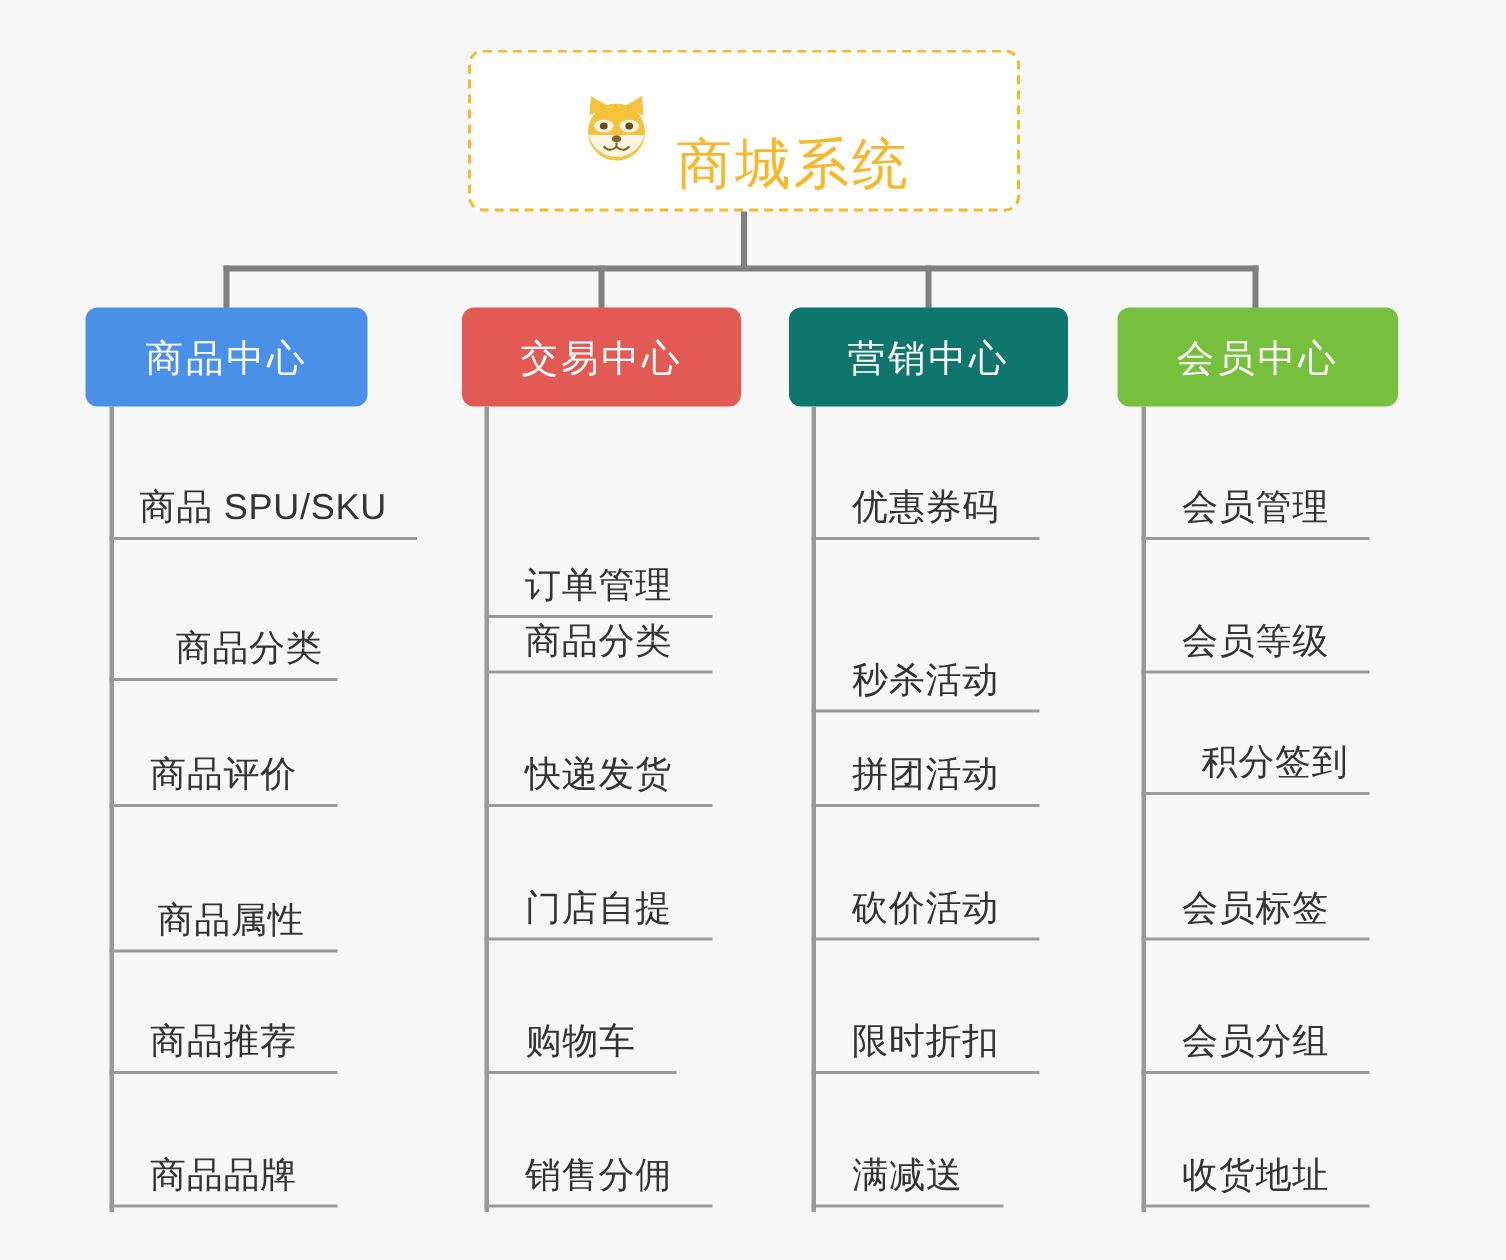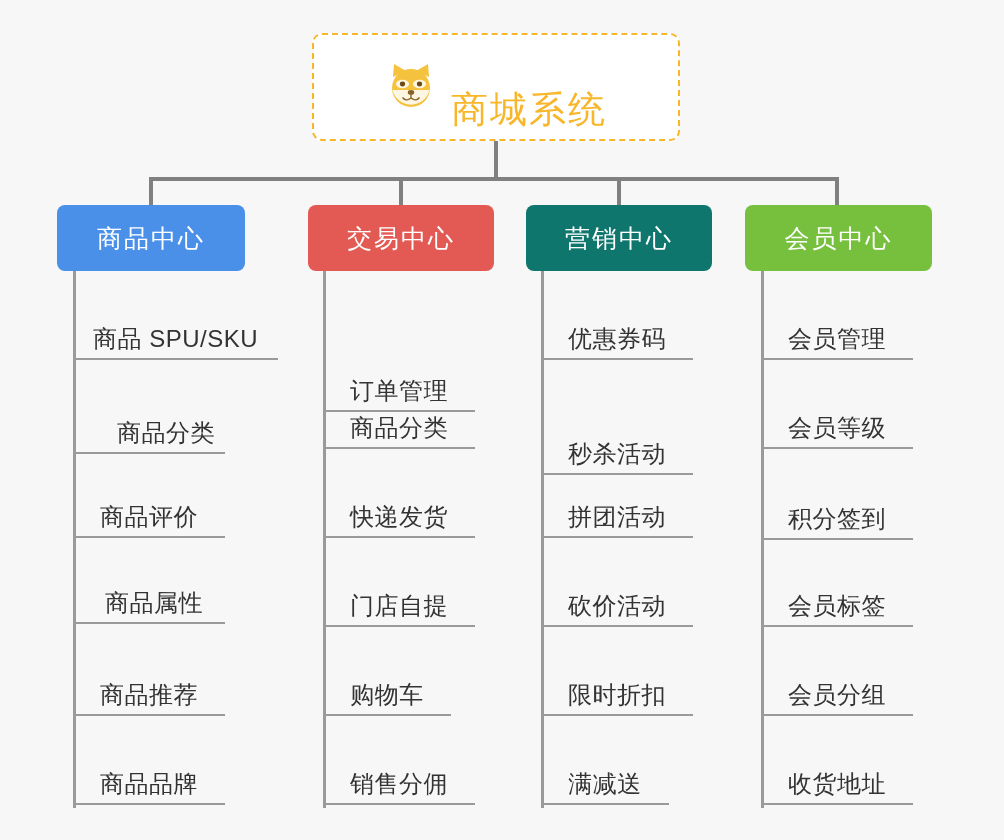--- a/index.html
+++ b/index.html
@@ -156,21 +156,21 @@
     <div class="leaf-spine" style="height:537px;"></div>
     <div class="leaf-item" style="top:0px;   width:205px;">
       <span class="leaf-label">商品 SPU/SKU</span>
       </div>
     <div class="leaf-item" style="top:94px;  width:152px;padding-left:48px;">
       <span class="leaf-label">商品分类</span>
       </div>
     <div class="leaf-item" style="top:178px; width:152px;">
       <span class="leaf-label">商品评价</span>
       </div>
-    <div class="leaf-item" style="top:264px; width:152px;padding-left:24px;">
+    <div class="leaf-item" style="top:275px; width:152px;padding-left:24px;">
       <span class="leaf-label">商品属性</span>
       </div>
     <div class="leaf-item" style="top:356px; width:152px;">
       <span class="leaf-label">商品推荐</span>
       </div>
     <div class="leaf-item" style="top:445px; width:152px;">
       <span class="leaf-label">商品品牌</span>
       </div>
   </div>
 
@@ -228,21 +228,21 @@
     <span>会员中心</span>
   </div>
   <div class="leaf-col" style="left:761px;">
     <div class="leaf-spine" style="height:537px;"></div>
     <div class="leaf-item" style="top:0px;   width:152px;">
       <span class="leaf-label">会员管理</span>
       </div>
     <div class="leaf-item" style="top:89px;  width:152px;">
       <span class="leaf-label">会员等级</span>
       </div>
-    <div class="leaf-item" style="top:180px; width:152px;">
+    <div class="leaf-item" style="top:170px; width:152px;justify-content:flex-end;">
       <span class="leaf-label">积分签到</span>
       </div>
     <div class="leaf-item" style="top:267px; width:152px;">
       <span class="leaf-label">会员标签</span>
       </div>
     <div class="leaf-item" style="top:356px; width:152px;">
       <span class="leaf-label">会员分组</span>
       </div>
     <div class="leaf-item" style="top:445px; width:152px;">
       <span class="leaf-label">收货地址</span>

